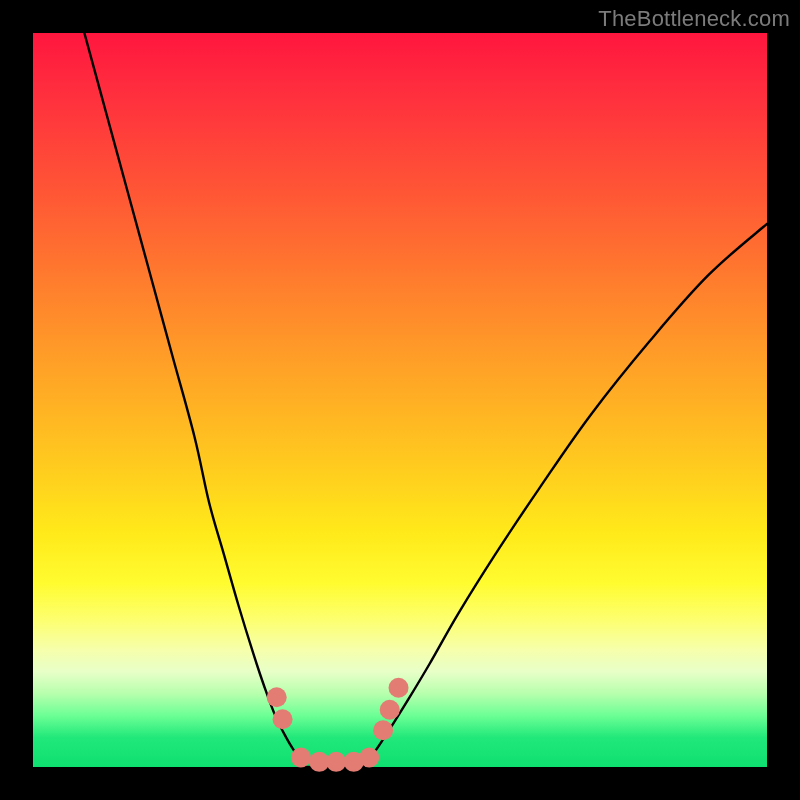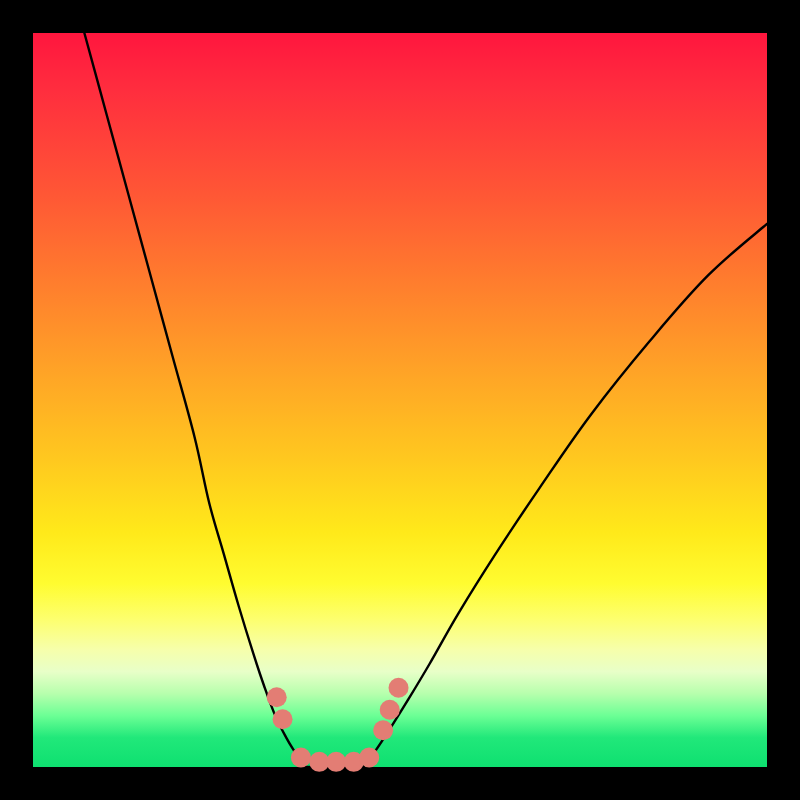--- a/index.html
+++ b/index.html
@@ -79,13 +79,14 @@
           <circle cx="286.26" cy="728.862" r="10" fill="#e37d74"></circle>
           <circle cx="303.142" cy="728.862" r="10" fill="#e37d74"></circle>
           <circle cx="320.75800000000004" cy="728.862" r="10" fill="#e37d74"></circle>
           <circle cx="336.17199999999997" cy="724.458" r="10" fill="#e37d74"></circle>
           <circle cx="350.11800000000005" cy="697.3" r="10" fill="#e37d74"></circle>
           <circle cx="356.724" cy="676.748" r="10" fill="#e37d74"></circle>
           <circle cx="365.532" cy="654.728" r="10" fill="#e37d74"></circle>
         </g>
     </svg>
   </div>
+  <div class="watermark">TheBottleneck.com</div>
 </div>
 
 </body></html>

